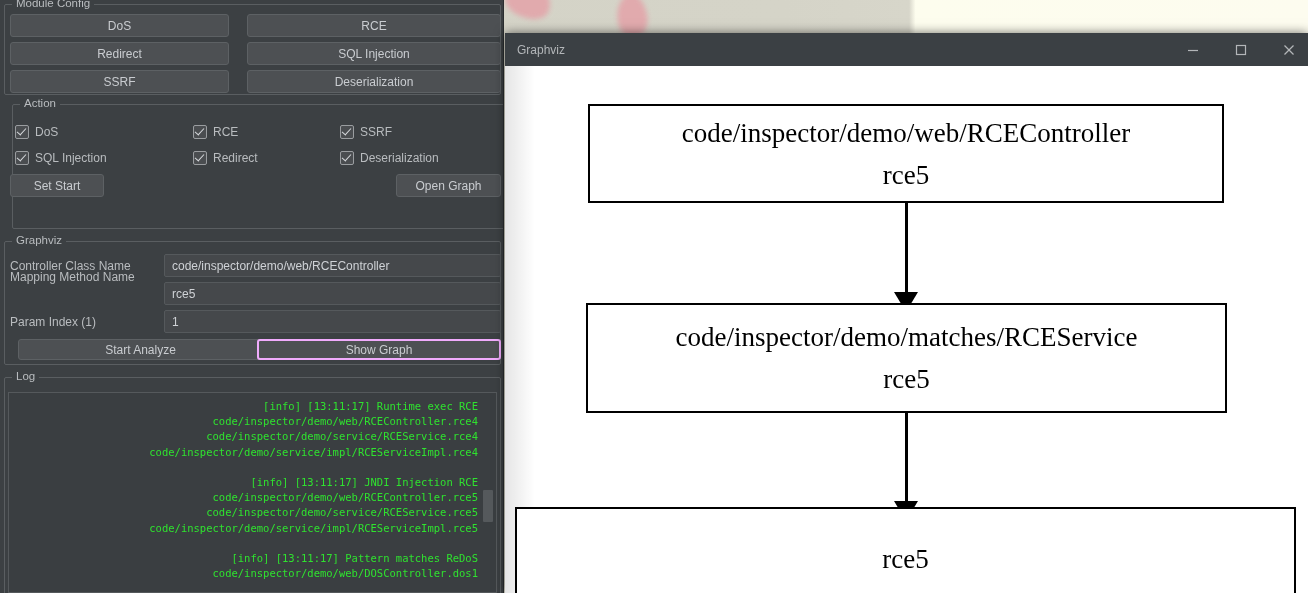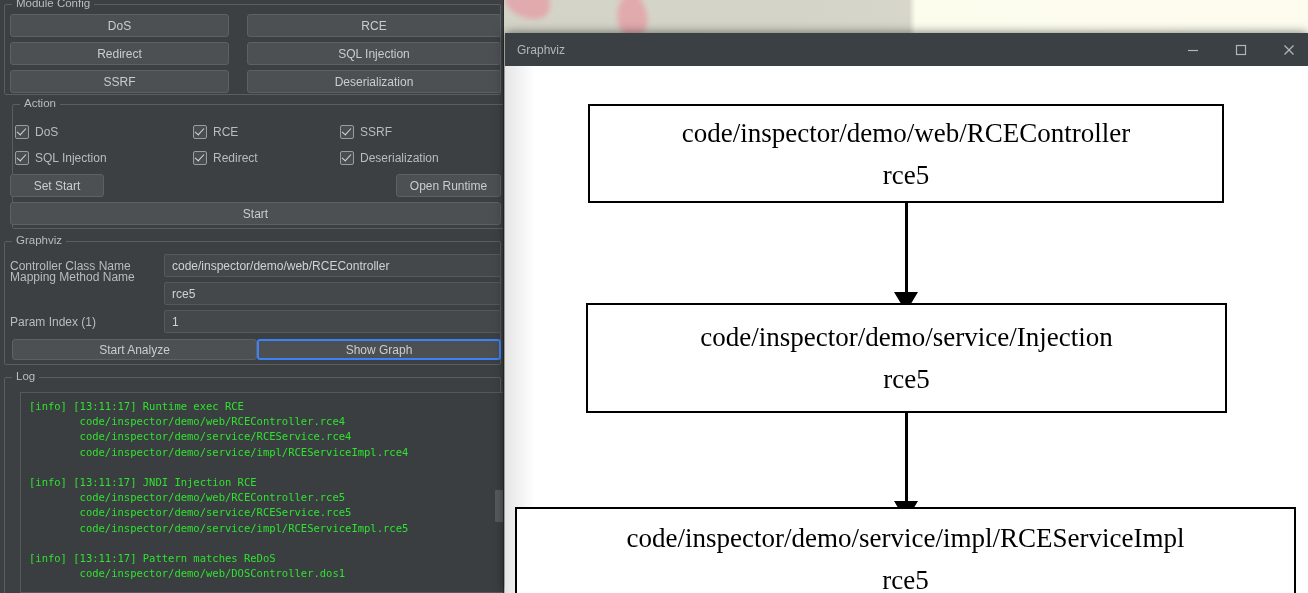--- a/index.html
+++ b/index.html
@@ -19,21 +19,21 @@
   #leftpanel{position:absolute;left:0;top:0;width:503px;height:593px;
     background:#3c4043;border-right:1px solid #2b2e30;overflow:hidden;}
 
   .groupbox{position:absolute;border:1px solid #5a5e61;border-radius:2px;}
   .grouplabel{position:absolute;top:-8px;left:7px;background:#3c4043;padding:0 4px;
     color:#b9bcbf;font-size:11.5px;line-height:12px;}
 
   .btn{position:absolute;background:#4d5053;border:1px solid #5d6164;border-radius:3px;
     color:#c9ccd0;font-size:12px;display:flex;align-items:center;justify-content:center;
     box-sizing:border-box;cursor:pointer;}
-  .btn.focus{border:2px solid #3b82f6;}
+  .btn.focus{border:2px solid #f0abfc;}
 
   .field{position:absolute;background:#45484b;border:1px solid #55595c;border-radius:2px;
     color:#cfd2d6;font-size:12px;display:flex;align-items:center;padding:0 7px;
     box-sizing:border-box;}
 
   .lbl{position:absolute;color:#b9bcbf;font-size:12px;white-space:nowrap;}
 
   .cbrow{position:absolute;display:flex;align-items:center;gap:6px;cursor:pointer;}
   .cbbox{width:12px;height:12px;border:1px solid #9a9da0;background:#4a4d50;border-radius:2px;
     position:relative;flex:0 0 auto;}
@@ -114,43 +114,42 @@
   <div class="cbrow" style="left:193px;top:151px;">
     <span class="cbbox"></span>
     <span class="cblabel">Redirect</span>
   </div>
   <div class="cbrow" style="left:340px;top:151px;">
     <span class="cbbox"></span>
     <span class="cblabel">Deserialization</span>
   </div>
 
   <div class="btn" style="left:10px;top:174px;width:94px;height:23px;">Set Start</div>
-  <div class="btn" style="left:396px;top:174px;width:105px;height:23px;">Open Runtime</div>
-  <div class="btn" style="left:10px;top:202px;width:491px;height:23px;">Start</div>
+  <div class="btn" style="left:396px;top:174px;width:105px;height:23px;">Open Graph</div>
 
   <div class="groupbox" style="left:4px;top:241px;width:495px;height:122px;">
     <span class="grouplabel">Graphviz</span>
   </div>
 
   <span class="lbl" style="left:10px;top:259px;">Controller Class Name</span>
   <div class="field" style="left:164px;top:254px;width:337px;height:23px;">code/inspector/demo/web/RCEController</div>
 
   <span class="lbl" style="left:10px;top:270px;">Mapping Method Name</span>
   <div class="field" style="left:164px;top:282px;width:337px;height:23px;">rce5</div>
 
   <span class="lbl" style="left:10px;top:315px;">Param Index (1)</span>
   <div class="field" style="left:164px;top:310px;width:337px;height:23px;">1</div>
 
-  <div class="btn" style="left:12px;top:339px;width:245px;height:21px;">Start Analyze</div>
+  <div class="btn" style="left:18px;top:339px;width:245px;height:21px;">Start Analyze</div>
   <div class="btn focus" style="left:257px;top:339px;width:244px;height:21px;">Show Graph</div>
 
   <div class="groupbox" style="left:4px;top:377px;width:495px;height:216px;">
     <span class="grouplabel">Log</span>
   </div>
-  <div id="logbox" style="left:20px;top:392px;width:487px;height:199px;">
+  <div id="logbox" style="left:8px;top:392px;width:487px;height:199px;text-align:right;">
     <div id="logtext">[info] [13:11:17] Runtime exec RCE
         code/inspector/demo/web/RCEController.rce4
         code/inspector/demo/service/RCEService.rce4
         code/inspector/demo/service/impl/RCEServiceImpl.rce4
 
 [info] [13:11:17] JNDI Injection RCE
         code/inspector/demo/web/RCEController.rce5
         code/inspector/demo/service/RCEService.rce5
         code/inspector/demo/service/impl/RCEServiceImpl.rce5
 
@@ -194,25 +193,24 @@
 
     <div class="node" style="left:83px;top:38px;width:636px;height:99px;">
       <div>code/inspector/demo/web/RCEController</div>
       <div>rce5</div>
     </div>
 
     <div class="edge" style="left:400px;top:137px;height:97px;"></div>
     <div class="arrowhead" style="left:389px;top:226px;"></div>
 
     <div class="node" style="left:81px;top:237px;width:641px;height:110px;">
-      <div>code/inspector/demo/service/Injection</div>
+      <div>code/inspector/demo/matches/RCEService</div>
       <div>rce5</div>
     </div>
 
     <div class="edge" style="left:400px;top:347px;height:96px;"></div>
     <div class="arrowhead" style="left:389px;top:435px;"></div>
 
     <div class="node" style="left:10px;top:441px;width:781px;height:104px;">
-      <div>code/inspector/demo/service/impl/RCEServiceImpl</div>
       <div>rce5</div>
     </div>
   </div>
 </div>
 
 </body></html>

